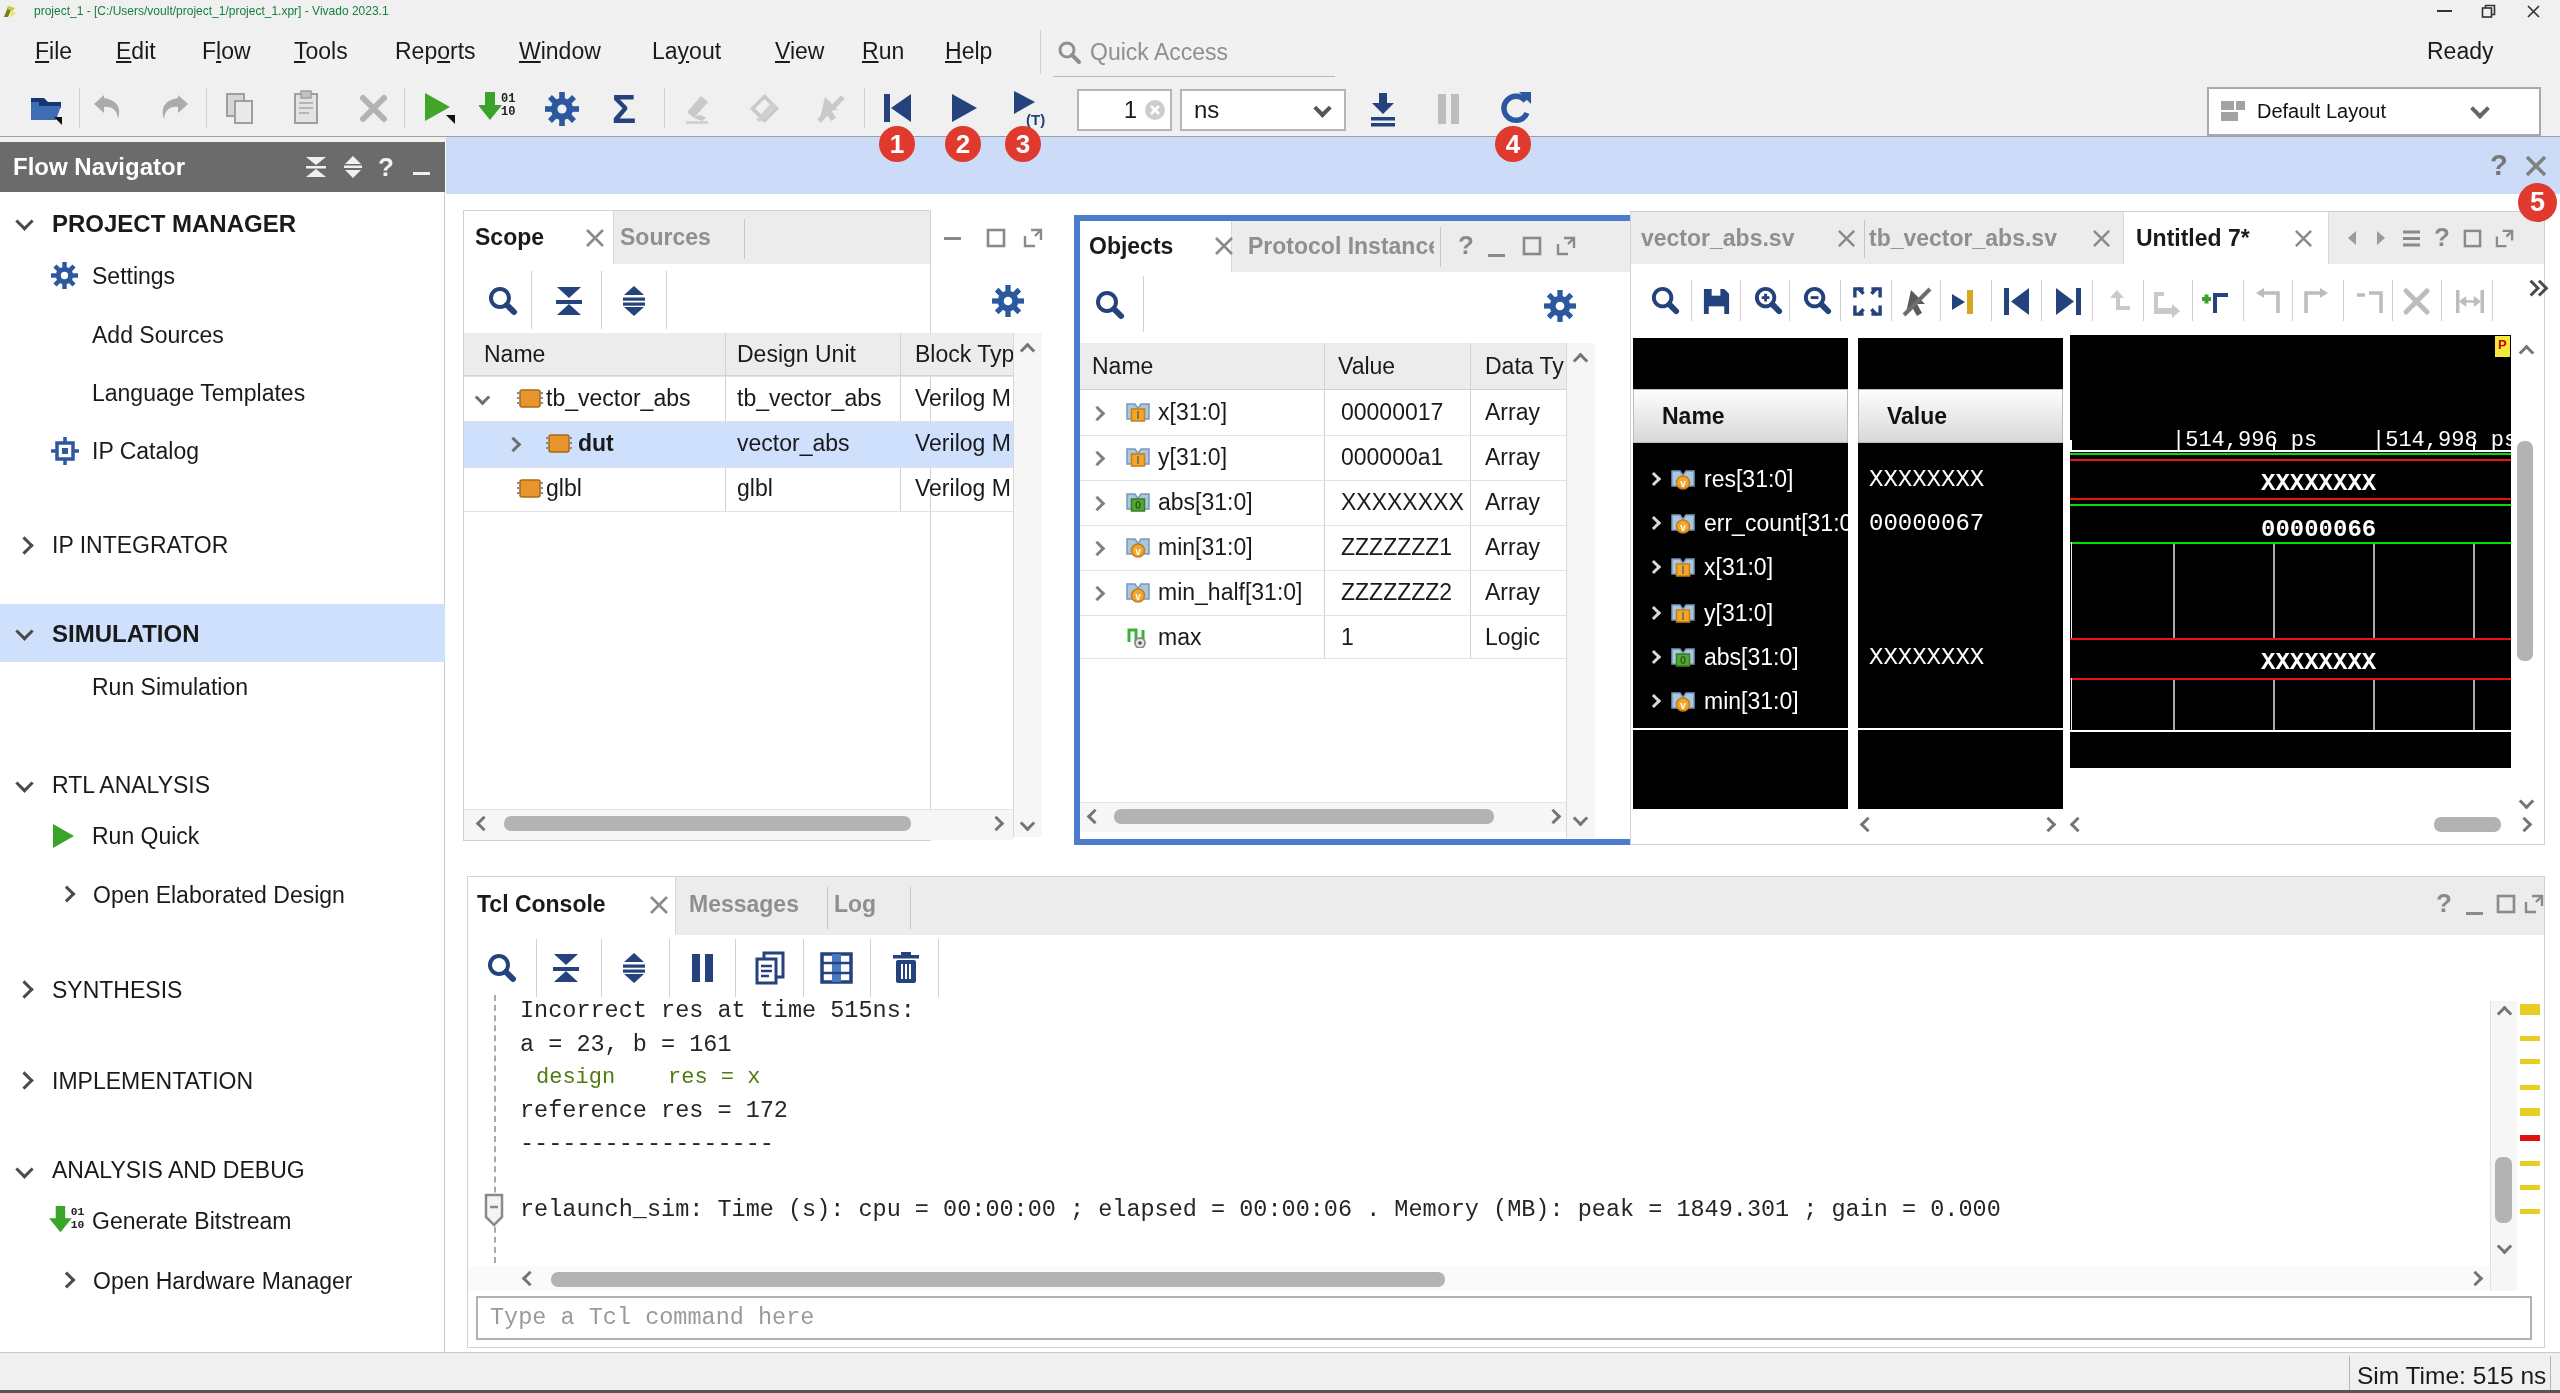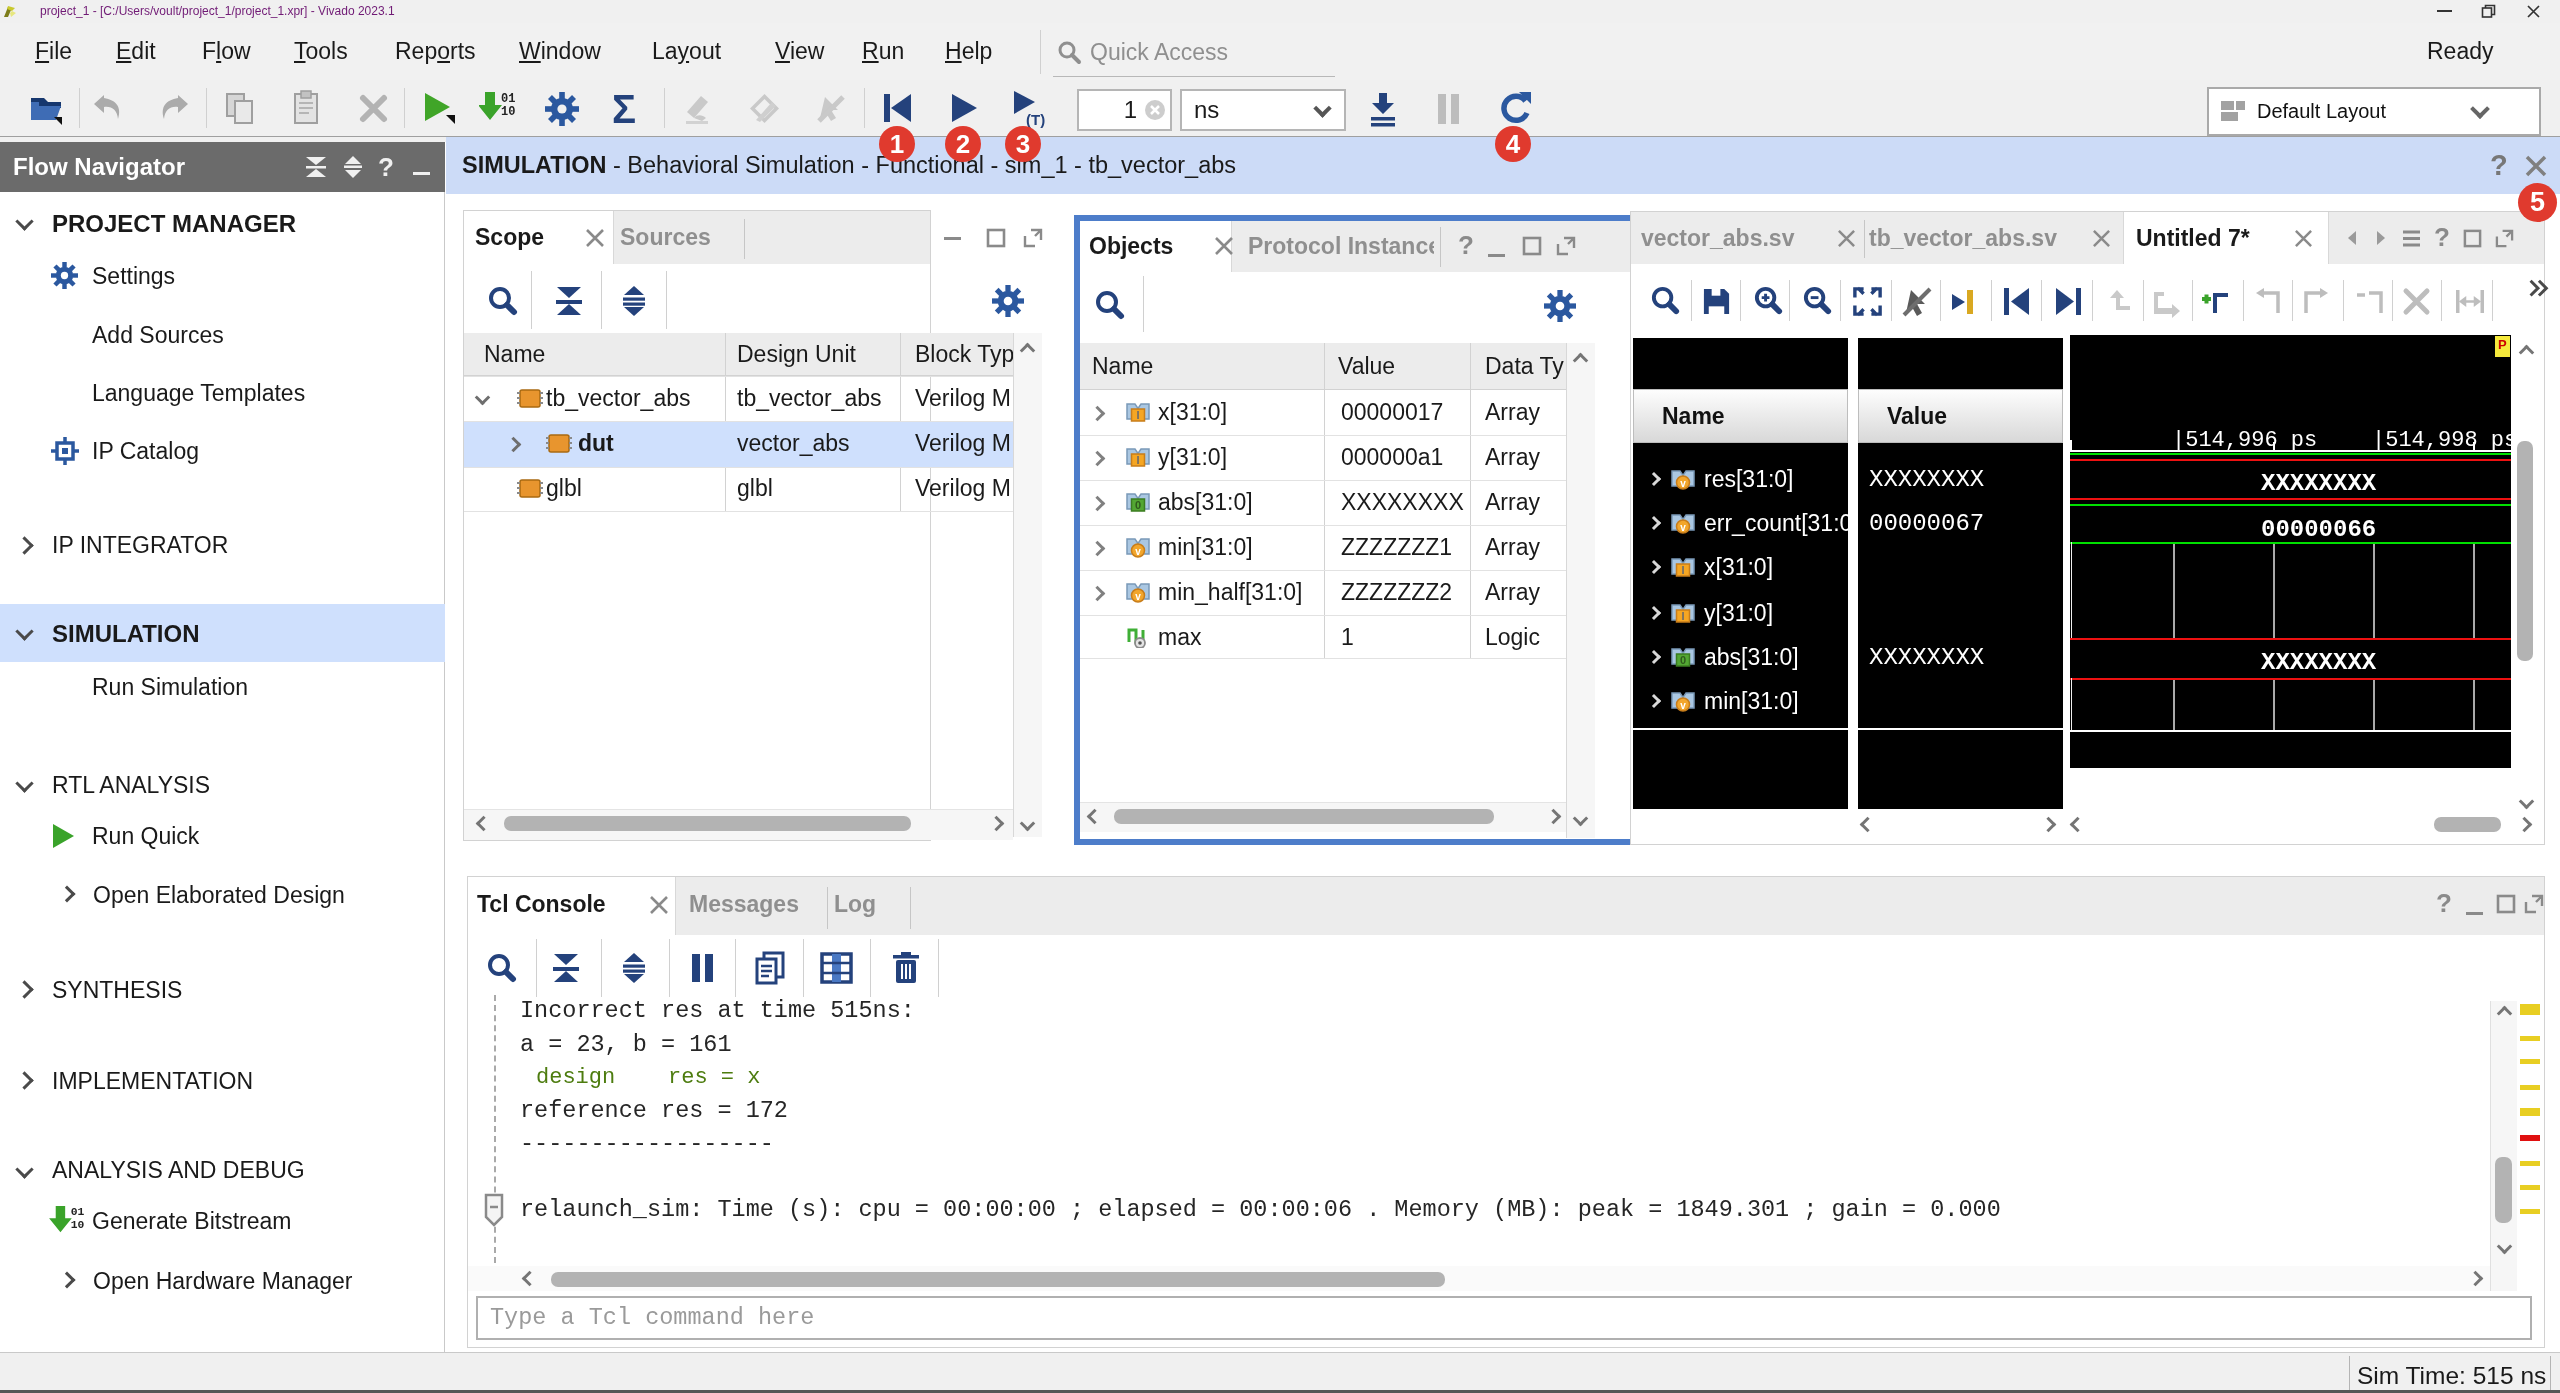--- a/index.html
+++ b/index.html
@@ -18,21 +18,21 @@
 .thumbh{position:absolute;background:#b3b3b3;border-radius:7px}
 </style></head>
 <body>
 
 <div class="a" style="left:0;top:0;width:2560px;height:23px;background:#f0f0f0">
  <svg class="a" style="left:3px;top:4px" width="15" height="15" viewBox="0 0 15 15">
   <path d="M1 13 L5 3 L8 6 L5 13 Z" fill="#7c7c1a"></path>
   <path d="M5 2 L12 4 L9 7 L4 5 Z" fill="#c9c92e"></path>
   <path d="M9 7 L13 9 L8 13 L7 9 Z" fill="#e7e780"></path>
  </svg>
- <div class="t" style="left:40px;top:0;line-height:23px;font-size:12px;color:#701a75">project_1 - [C:/Users/voult/project_1/project_1.xpr] - Vivado 2023.1</div>
+ <div class="t" style="left:34px;top:0;line-height:23px;font-size:12px;color:#15803d">project_1 - [C:/Users/voult/project_1/project_1.xpr] - Vivado 2023.1</div>
  <div class="a" style="left:2437px;top:10px;width:15px;height:2px;background:#333"></div>
  <svg class="a" style="left:2481px;top:4px" width="15" height="15" viewBox="0 0 15 15" fill="none" stroke="#333" stroke-width="1.6">
   <rect x="1.5" y="4" width="9" height="9"></rect>
       <path d="M4.5 4 V1.5 H13.5 V10.5 H10.5"></path>
  </svg>
  <svg class="a" style="left:2526px;top:4px" width="15" height="15" viewBox="0 0 15 15" stroke="#333" stroke-width="1.7">
   <path d="M2 2 L13 13 M13 2 L2 13"></path>
  </svg>
 </div>
 
@@ -190,21 +190,20 @@
 </div>
 
 <div class="redc" style="left:879px;top:126px;width:36px;height:36px;font-size:26px;line-height:36px">1</div>
 <div class="redc" style="left:945px;top:126px;width:36px;height:36px;font-size:26px;line-height:36px">2</div>
 <div class="redc" style="left:1005px;top:126px;width:36px;height:36px;font-size:26px;line-height:36px">3</div>
 <div class="redc" style="left:1495px;top:126px;width:36px;height:36px;font-size:26px;line-height:36px">4</div>
 <div class="redc" style="left:2518px;top:183px;width:39px;height:39px;font-size:27px;line-height:39px">5</div>
 
 <div class="a" style="left:0;top:136px;width:2560px;height:1px;background:#9f9f9f"></div>
 <div class="a" style="left:446px;top:137px;width:2114px;height:57px;background:#ccdbf7">
- <div class="t" style="left:16px;top:13px;font-size:23.5px;line-height:31px"><b>SIMULATION</b> - Behavioral Simulation - Functional - sim_1 - tb_vector_abs</div>
  <div class="t" style="left:2044px;top:11px;font-size:29px;line-height:34px;color:#777;font-weight:700">?</div>
  <svg class="a" style="left:2078px;top:17px" width="24" height="24" viewBox="0 0 24 24">
   <path d="M3 3 L21 21 M21 3 L3 21" stroke="#808080" stroke-width="3.5"></path>
  </svg>
 </div>
 
 <div class="a" style="left:0;top:137px;width:446px;height:5px;background:#f0f0f0"></div>
 <div class="a" style="left:0;top:142px;width:445px;height:50px;background:#6b6b6b">
  <div class="t" style="left:13px;top:9px;font-size:24px;line-height:32px;color:#fff;font-weight:700">Flow Navigator</div>
  <svg class="a" style="left:304px;top:13px" width="24" height="24" viewBox="0 0 24 24" fill="#f0f0f0">

